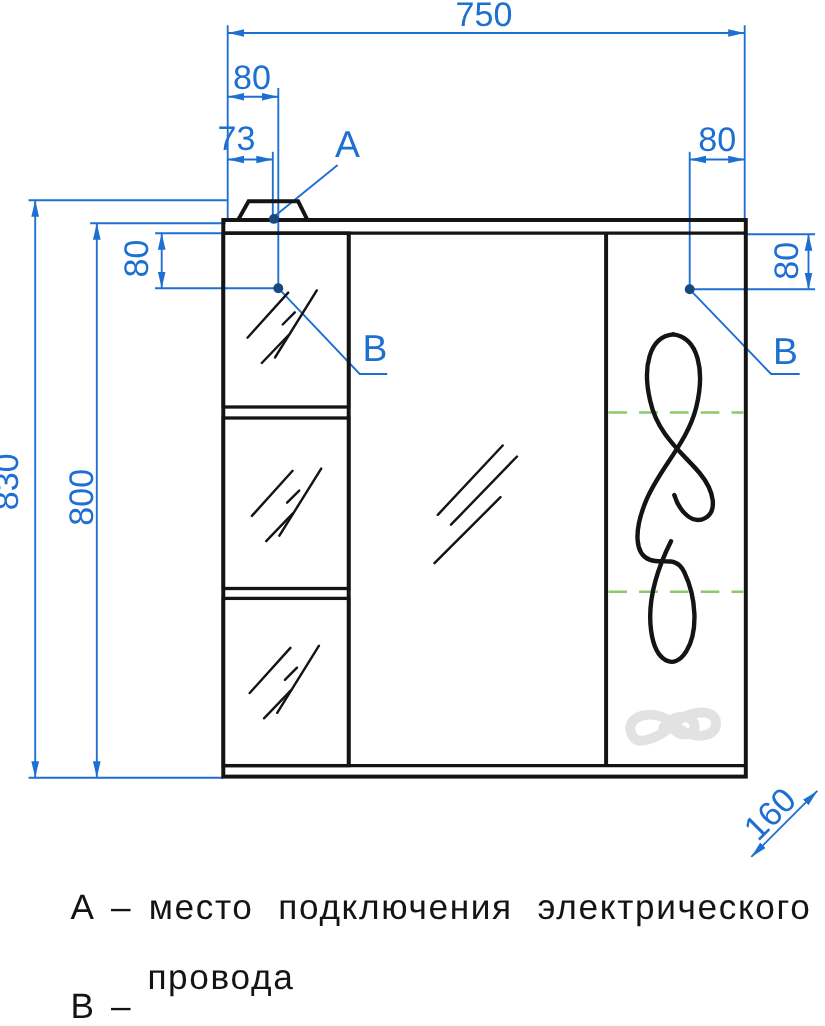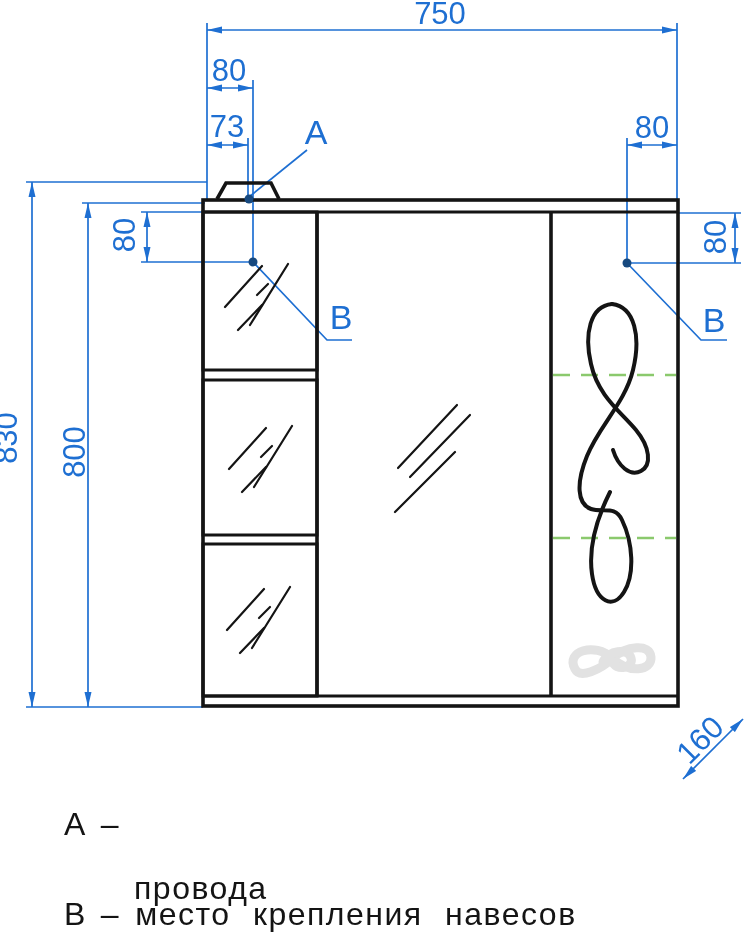--- a/index.html
+++ b/index.html
@@ -134,36 +134,36 @@
     <path class="logo" d="M603,662 C608,650 628,648 631,658 C634,668 616,672 612,661"></path>
   </g>
 
   <circle class="dot" cx="249" cy="199" r="4.5"></circle>
   <circle class="dot" cx="253" cy="262" r="4.5"></circle>
   <circle class="dot" cx="627" cy="263" r="4.5"></circle>
 </svg>
 
 <div class="label" style="left:440px;top:13px">750</div>
 <div class="label" style="left:229px;top:70px">80</div>
-<div class="label" style="left:227px;top:126px">73</div>
+<div class="label" style="left:215px;top:126px">73</div>
 <div class="label" style="left:652px;top:127px">80</div>
 <div class="label rot90" style="left:6px;top:438px">830</div>
 <div class="label rot90" style="left:74px;top:452px">800</div>
 <div class="label rot90" style="left:124px;top:235px">80</div>
 <div class="label rot90" style="left:715px;top:237px">80</div>
 <div class="label rot45" style="left:700px;top:740px">160</div>
 
 <div class="label point-label" style="left:316px;top:132px">A</div>
 <div class="label point-label" style="left:341px;top:317px">B</div>
 <div class="label point-label" style="left:714px;top:320px">B</div>
 
 <div class="legend-row" style="left:64px;top:808px">
   <span class="legend-key">А</span>
   <span class="legend-sep">–</span>
+  <span>место подключения электрического</span>
 </div>
 <div class="legend-row" style="left:134px;top:872px">
   <span>провода</span>
 </div>
 <div class="legend-row" style="left:64px;top:898px">
   <span class="legend-key">В</span>
   <span class="legend-sep">–</span>
-  <span>место крепления навесов</span>
 </div>
 
 </body></html>

